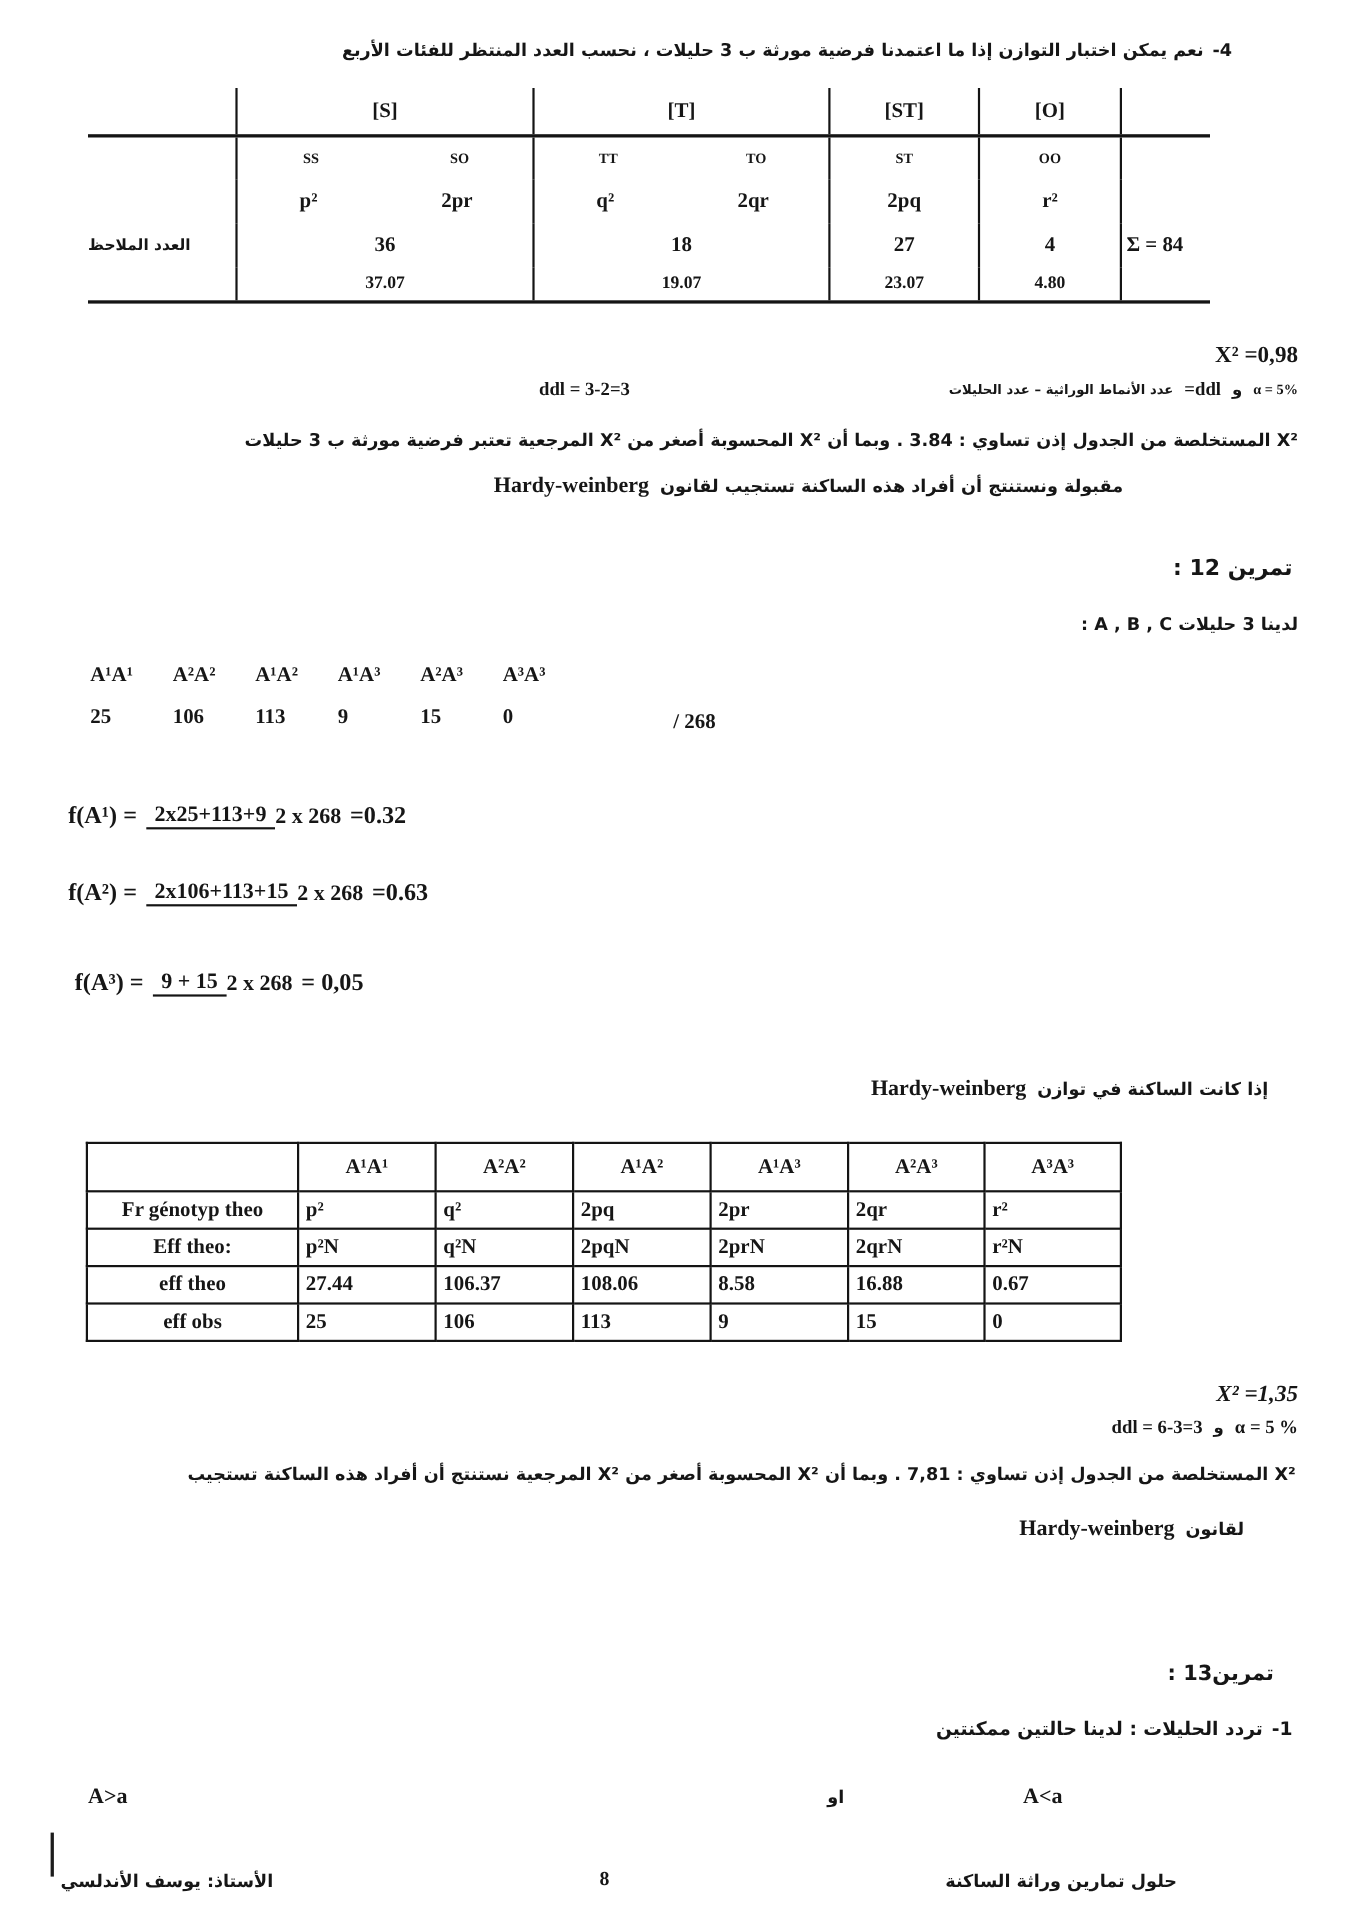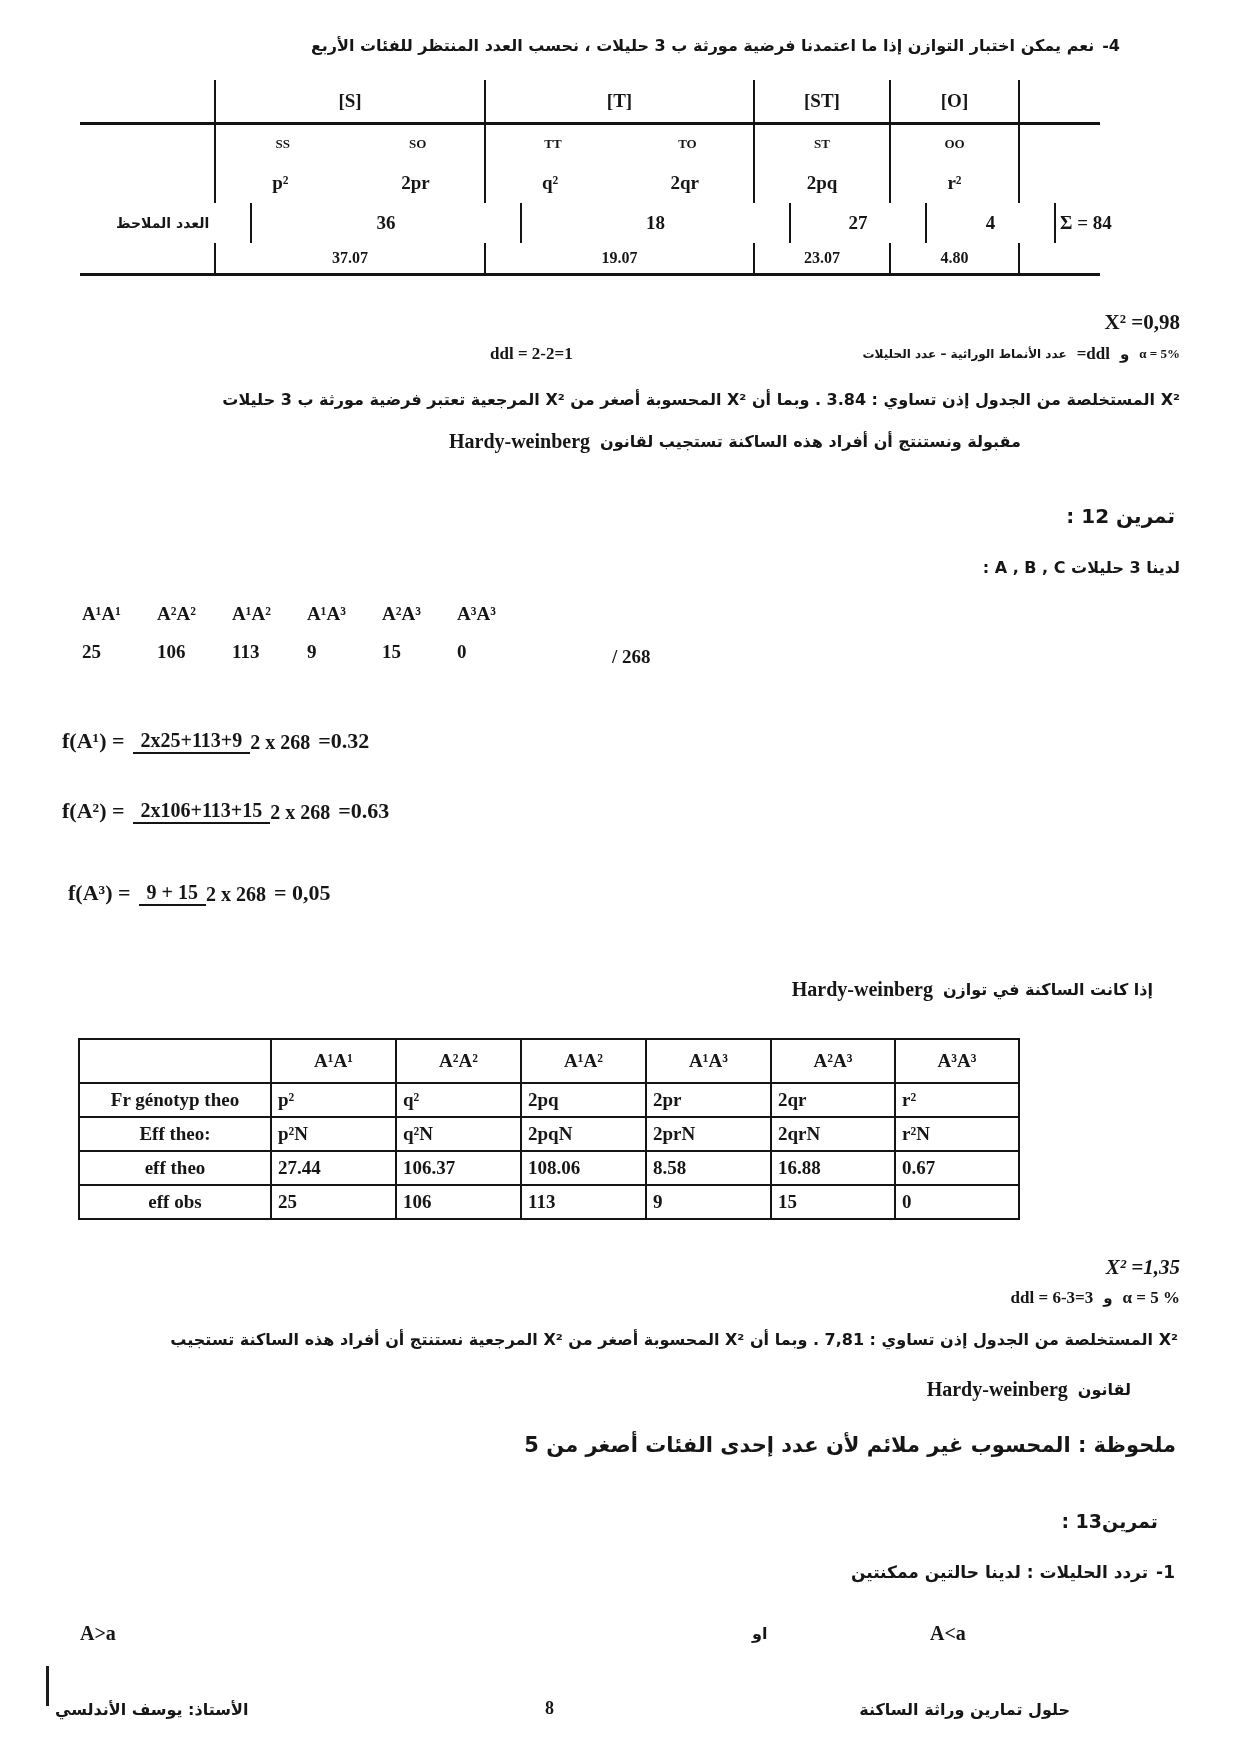--- a/index.html
+++ b/index.html
@@ -12,21 +12,21 @@
   .intro{top:36px;right:120px;font-size:16px;display:flex;gap:8px;white-space:nowrap;}
 
   
   .t1{left:80px;top:80px;width:1020px;border-bottom:3px solid #141414;font-weight:700;}
   .t1-row{display:grid;grid-template-columns:134px 270px 269px 136px 129px 82px;}
   .t1-row > div{display:flex;align-items:center;justify-content:center;}
   .t1-row > div:nth-child(n+2){border-left:2px solid #141414;}
   .t1-head{height:42px;border-bottom:3px solid #141414;font-size:19px;}
   .t1-geno{height:38px;font-size:13px;}
   .t1-freq{height:40px;font-size:19px;}
-  .t1-obs{height:40px;font-size:19px;margin-left:36px;}
+  .t1-obs{height:40px;font-size:19px;}
   .t1-exp{height:30px;font-size:16px;}
   .pair{justify-content:space-around !important;width:100%;}
   .t1 .lbl{justify-content:flex-end !important;padding-right:6px;font-size:14px;}
   .t1 .sumcell{justify-content:flex-start !important;padding-left:4px;white-space:nowrap;}
 
   
   .chi1-x2{top:310px;right:60px;font-size:21px;text-align:center;}
   .chi1-row{top:344px;left:0;width:1180px;height:22px;}
   .chi1-calc{left:490px;top:0;font-size:17px;}
   .chi1-right{right:0;top:0;display:flex;align-items:center;gap:10px;white-space:nowrap;}
@@ -180,21 +180,21 @@
         </div>
       <div>
           <span>4.80</span>
         </div>
       <div></div>
     </div>
   </div>
 
   <div class="abs chi1-x2 lat">X² =0,98</div>
   <div class="abs chi1-row">
-    <span class="abs chi1-calc lat">ddl = 2-2=1</span>
+    <span class="abs chi1-calc lat">ddl = 3-2=3</span>
     <span class="abs chi1-right">
       <span class="ar" style="font-size:12px">عدد الأنماط الوراثية – عدد الحليلات</span>
       <span class="lat" style="font-size:17px">=ddl</span>
       <span class="ar" style="font-size:15px">و</span>
       <span class="lat" style="font-size:13px">α = 5%</span>
     </span>
   </div>
 
   <div class="abs para1-l1 ar" dir="rtl">X² المستخلصة من الجدول إذن تساوي : 3.84 . وبما أن X² المحسوبة أصغر من X² المرجعية تعتبر فرضية مورثة ب 3 حليلات</div>
   <div class="abs para1-l2" dir="rtl">
@@ -322,21 +322,20 @@
     <span class="ar" style="font-size:15px">و</span>
     <span class="lat" style="font-size:17px">α = 5 %</span>
   </div>
 
   <div class="abs para2-l1 ar" dir="rtl">X² المستخلصة من الجدول إذن تساوي : 7,81 . وبما أن X² المحسوبة أصغر من X² المرجعية نستنتج أن أفراد هذه الساكنة تستجيب</div>
   <div class="abs para2-l2" dir="rtl">
     <span class="ar">لقانون</span>
     <span class="lat hw-lat">Hardy-weinberg</span>
   </div>
 
-  <div class="abs note-line ar">ملحوظة : المحسوب غير ملائم لأن عدد إحدى الفئات  أصغر من 5</div>
 
   <div class="abs ex13-title ar">تمرين13 :</div>
   <div class="abs ex13-q1">
     <span class="ar" dir="rtl">1-</span>
     <span class="ar">تردد الحليلات : لدينا حالتين ممكنتين</span>
   </div>
   <span class="abs case-left lat">A&gt;a</span>
   <span class="abs case-or ar">او</span>
   <span class="abs case-right lat">A&lt;a</span>
 

